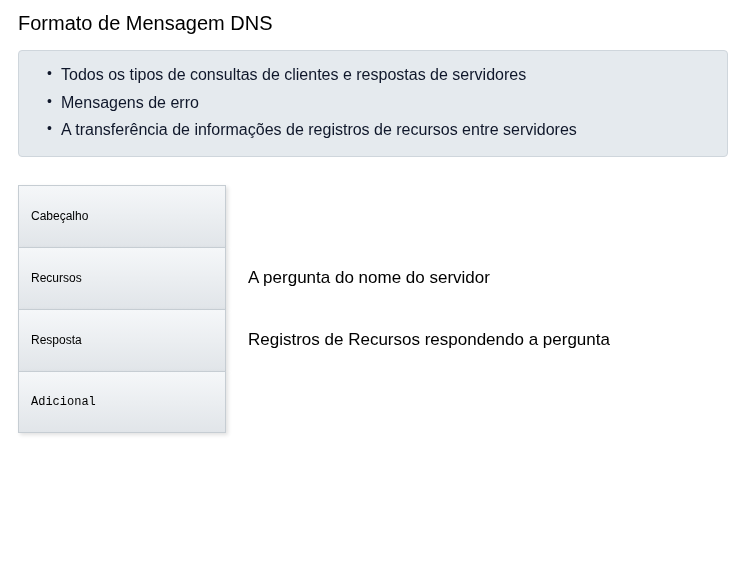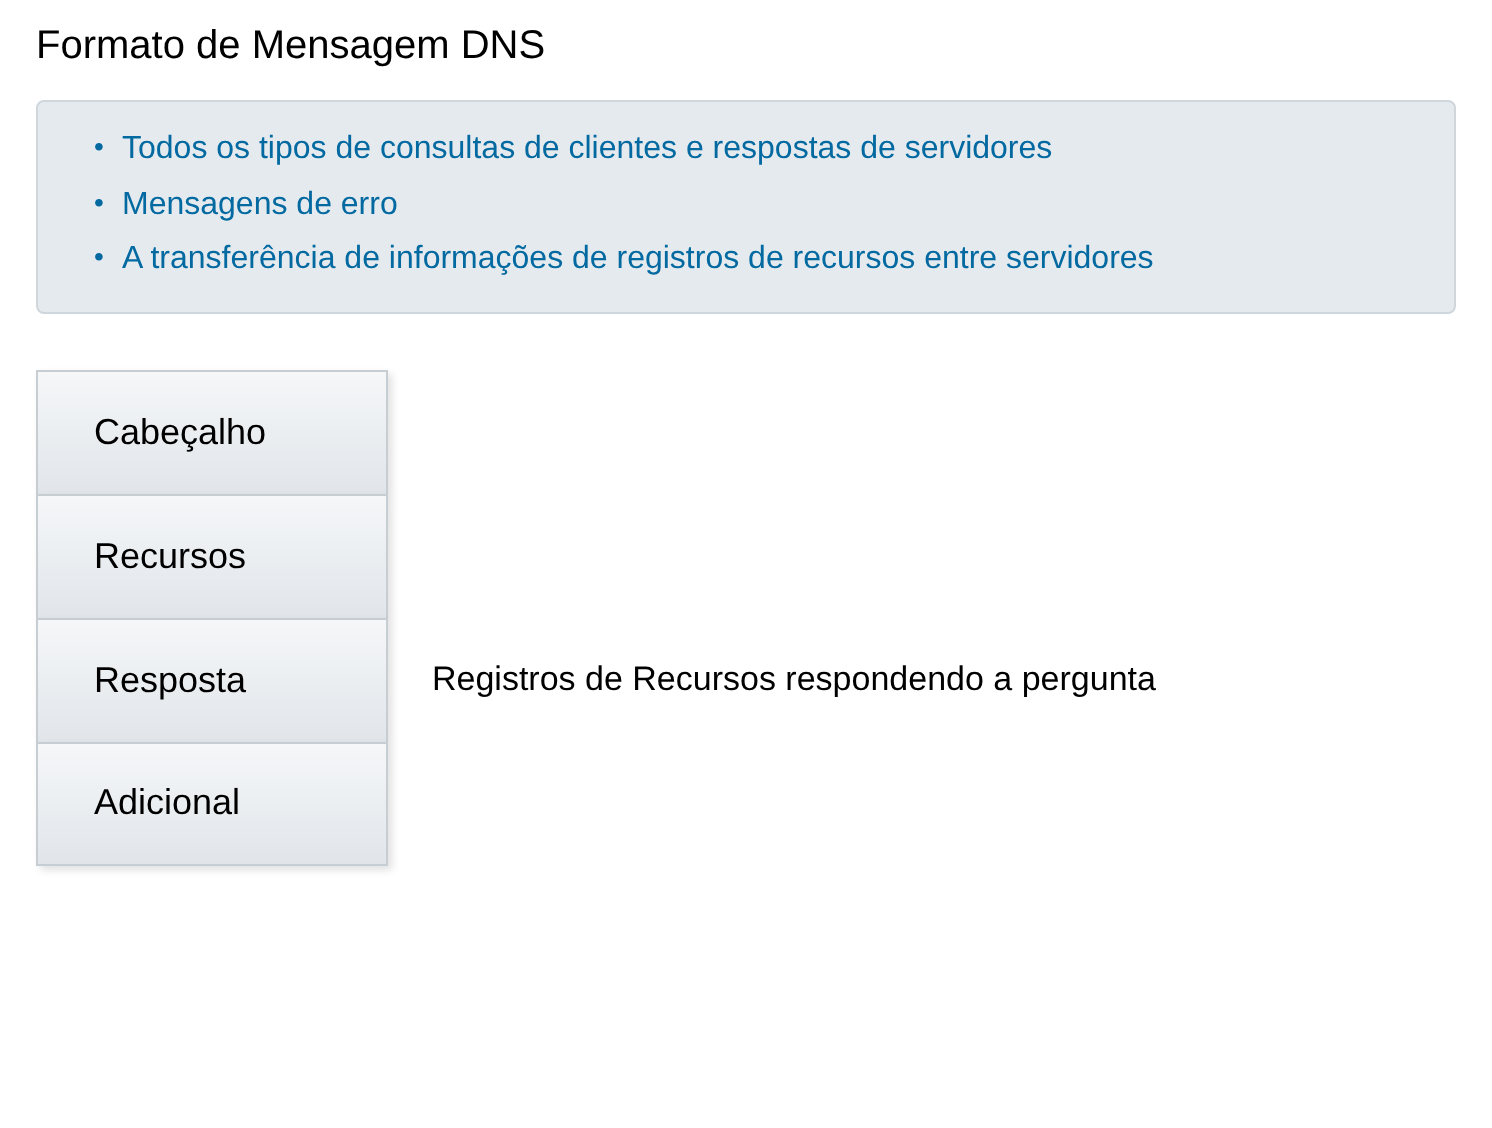--- a/index.html
+++ b/index.html
@@ -38,55 +38,56 @@
       border-bottom: 1px solid #999;
     }
     .info-body {
       padding: 10px 14px 12px 14px;
     }
     .info-body ul {
       list-style: none;
     }
     .info-body li {
       font-size: 16px;
-      color: #0369a1;
+      color: #0f172a;
       padding: 3px 0 3px 28px;
       position: relative;
       line-height: 1.35;
     }
     .info-body li::before {
       content: "•";
       position: absolute;
       left: 14px;
       top: 3px;
       font-size: 14px;
     }
     .sections {
       display: flex;
       flex-direction: column;
     }
     .section-row {
       display: flex;
       align-items: stretch;
     }
     .section-label {
-      width: 176px;
+      width: 208px;
       background: linear-gradient(to bottom, #f5f7f9 0%, #e1e5e9 100%);
       border: 1px solid #c6cdd3;
       border-bottom: none;
-      padding: 0 28px;
-      font-size: 18px;
+      padding: 0 12px;
+      font-size: 12px;
       color: #000;
       display: flex;
       align-items: center;
       min-height: 62px;
       box-shadow: 2px 2px 4px rgba(0,0,0,0.12);
     }
     .section-row:last-child .section-label {
       border-bottom: 1px solid #c6cdd3;
+      font-family: Liberation Mono, monospace;
     }
     .section-desc {
       flex: 1;
       padding: 0 0 0 22px;
       font-size: 17px;
       color: #000;
       display: flex;
       align-items: center;
     }
   </style>
@@ -105,20 +106,21 @@
   </div>
 </div>
 
 <div class="sections">
   <div class="section-row">
     <div class="section-label">Cabeçalho</div>
     <div class="section-desc"></div>
   </div>
   <div class="section-row">
     <div class="section-label">Recursos</div>
+    <div class="section-desc">A pergunta do nome do servidor</div>
   </div>
   <div class="section-row">
     <div class="section-label">Resposta</div>
     <div class="section-desc">Registros de Recursos respondendo a pergunta</div>
   </div>
   <div class="section-row">
     <div class="section-label">Adicional</div>
   </div>
 </div>
 

